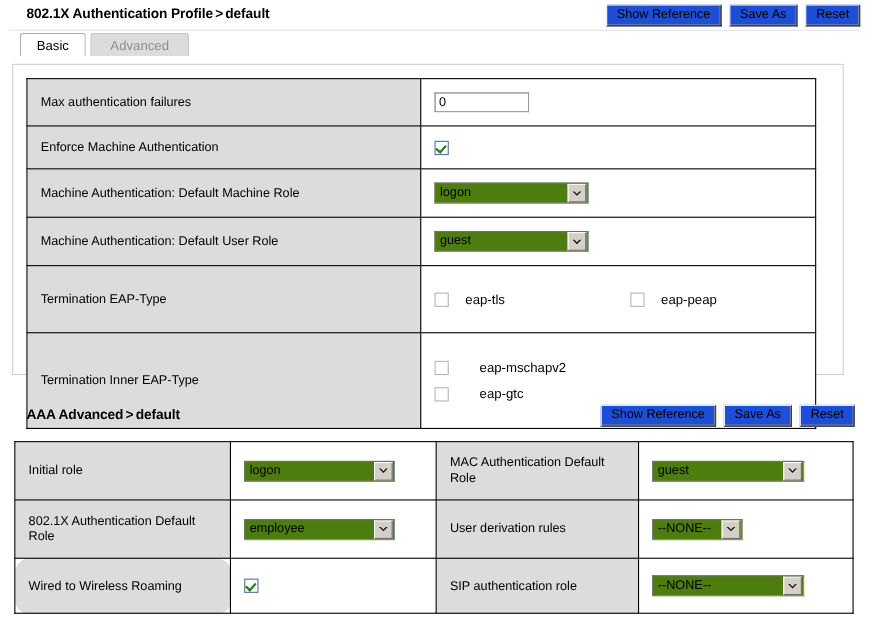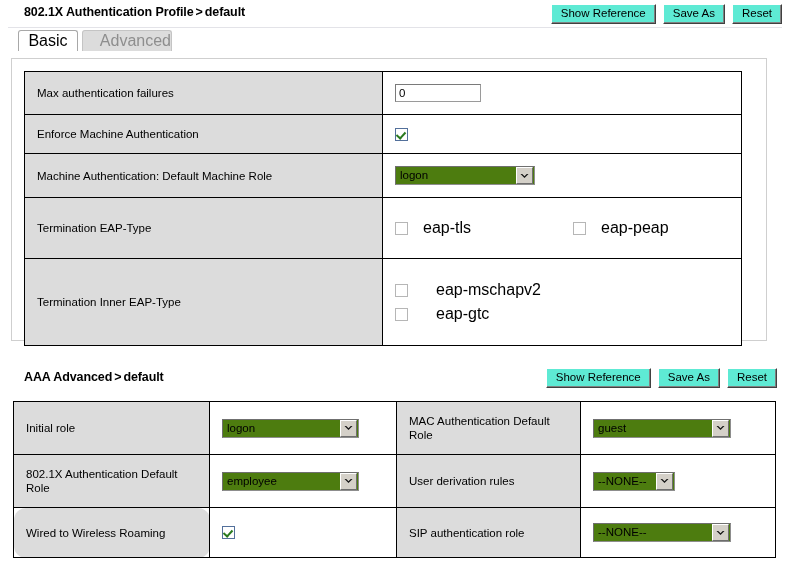--- a/index.html
+++ b/index.html
@@ -38,21 +38,21 @@
     position: absolute;
     top: 4px;
     right: 8px;
     display: flex;
     gap: 7px;
   }
   .xp-btn {
     font-family: "Liberation Sans", sans-serif;
     font-size: 11.5px;
     color: #000;
-    background: #5eead4;
+    background: #1d4ed8;
     border-top: 1px solid #ffffff;
     border-left: 1px solid #ffffff;
     border-right: 1px solid #404040;
     border-bottom: 1px solid #404040;
     box-shadow: inset -1px -1px 0 #808080;
     padding: 2px 9px 3px 9px;
     line-height: 13px;
     cursor: default;
     white-space: nowrap;
   }
@@ -69,39 +69,38 @@
   .tabs-wrap {
     position: relative;
     height: 22px;
     margin-left: 18px;
   }
   .tab {
     position: absolute;
     top: 0;
     height: 21px;
     box-sizing: border-box;
-    font-size: 16px;
+    font-size: 12px;
     line-height: 20px;
     text-align: center;
     border: 1px solid #b9b9b9;
     border-bottom: none;
     border-radius: 3px 3px 0 0;
   }
   .tab.active {
     background: #ffffff;
     color: #000000;
     z-index: 3;
     border-color: #a8a8a8;
   }
   .tab.inactive {
     background: #dcdcdc;
     color: #8e8e8e;
     z-index: 2;
     border-color: #c4c4c4;
-    text-align: right;
   }
 
   
   .panel {
     position: absolute;
     box-sizing: border-box;
     border: 1px solid #cfcfcf;
     background: #ffffff;
   }
 
@@ -207,21 +206,21 @@
     transform: rotate(42deg);
   }
 
   .eaprow {
     display: flex;
     align-items: center;
     height: 24px;
   }
   .eaprow .cbwrap { width: 14px; }
   .eaprow .eaplabel {
-    font-size: 16px;
+    font-size: 12px;
     line-height: 14px;
     white-space: nowrap;
   }
 </style>
 </head>
 <body>
 
 <div class="section-head" style="height:30px;">
   <div class="section-title">
     <span>802.1X Authentication Profile</span><span class="sep">&gt;</span><span>default</span>
@@ -260,20 +259,33 @@
         <td class="lbl">Enforce Machine Authentication</td>
         <td class="val">
           <span class="cb checked"></span>
         </td>
       </tr>
       <tr>
         <td class="lbl">Machine Authentication: Default Machine Role</td>
         <td class="val">
           <span class="sel" style="width:140px;">
             <span class="txt">logon</span>
+            <span class="arrow">
+              <svg width="9" height="6" viewBox="0 0 9 6">
+                  <path d="M0.5 1 L4.5 5 L8.5 1 L6.8 1 L4.5 3.3 L2.2 1 Z" fill="#101010"></path>
+                </svg>
+            </span>
+          </span>
+        </td>
+      </tr>
+      <tr>
+        <td class="lbl">Machine Authentication: Default User Role</td>
+        <td class="val">
+          <span class="sel" style="width:140px;">
+            <span class="txt">guest</span>
             <span class="arrow">
               <svg width="9" height="6" viewBox="0 0 9 6">
                   <path d="M0.5 1 L4.5 5 L8.5 1 L6.8 1 L4.5 3.3 L2.2 1 Z" fill="#101010"></path>
                 </svg>
             </span>
           </span>
         </td>
       </tr>
       <tr>
         <td class="lbl" style="height:36px;">Termination EAP-Type</td>

